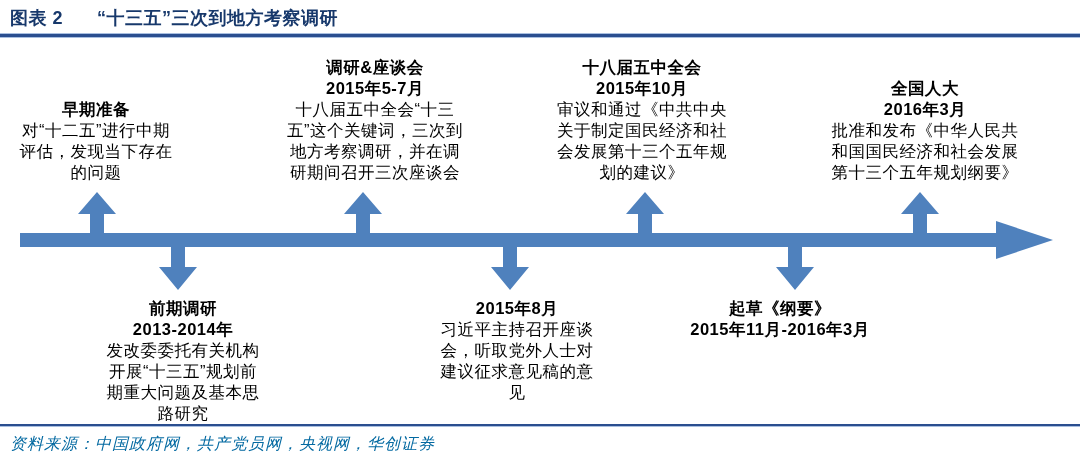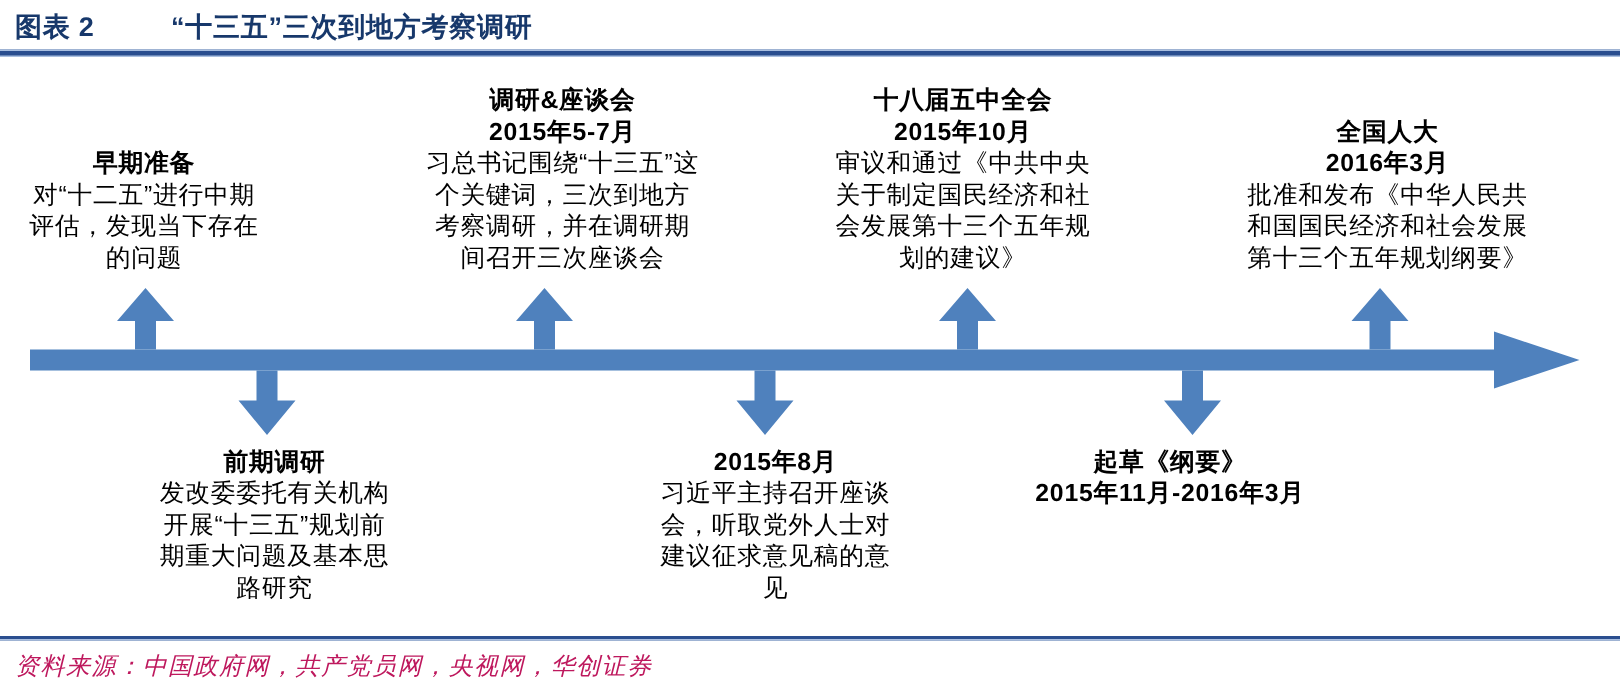--- a/index.html
+++ b/index.html
@@ -9,21 +9,21 @@
     background:#ffffff;
     overflow:hidden;
     font-family:"Liberation Sans", sans-serif;
   }
   .header{
     position:absolute;left:10px;top:6px;
     color:#17386B;font-weight:bold;font-size:18px;
     letter-spacing:0.5px;
     white-space:nowrap;
   }
-  .fig-label{margin-right:51px;}
+  .fig-label{margin-right:34px;}
   .title-rule{
     position:absolute;left:0;top:33px;width:1080px;height:3px;
     background:#2A4E8F;
     border-top:1px solid #A9BFE0;border-bottom:1px solid #A9BFE0;
   }
   .tl-svg{position:absolute;left:0;top:0;}
   .event{
     position:absolute;
     transform:translateX(-50%);
     text-align:center;
@@ -35,21 +35,21 @@
   .ev-name,.ev-date{font-weight:bold;}
   .footer-rule{
     position:absolute;left:0;top:424px;width:1080px;height:2px;
     background:#2A4E8F;
     border-bottom:1px solid #A9BFE0;
   }
   .source-note{
     position:absolute;left:10px;top:434px;
     font-family:"Liberation Serif", serif;
     font-style:italic;
-    color:#be185d;font-size:16px;
+    color:#0369a1;font-size:16px;
     letter-spacing:1px;
     white-space:nowrap;
   }
 </style>
 </head>
 <body>
 
 <div class="canvas">
 
   <div class="header">
@@ -72,37 +72,38 @@
   </svg>
 
   <div class="event above" style="left:96px;width:155px;">
     <div class="ev-name">早期准备</div>
     <div class="ev-desc">对“十二五”进行中期评估，发现当下存在的问题</div>
   </div>
 
   <div class="event above" style="left:375px;width:185px;">
     <div class="ev-name">调研&amp;座谈会</div>
     <div class="ev-date">2015年5-7月</div>
-    <div class="ev-desc">习总书记围绕“十三五”这个关键词，三次到地方考察调研，并在调研期间召开三次座谈会</div>
+    <div class="ev-desc">十八届五中全会“十三五”这个关键词，三次到地方考察调研，并在调研期间召开三次座谈会</div>
   </div>
 
   <div class="event above" style="left:642px;width:185px;">
     <div class="ev-name">十八届五中全会</div>
     <div class="ev-date">2015年10月</div>
     <div class="ev-desc">审议和通过《中共中央关于制定国民经济和社会发展第十三个五年规划的建议》</div>
   </div>
 
   <div class="event above" style="left:925px;width:190px;">
     <div class="ev-name">全国人大</div>
     <div class="ev-date">2016年3月</div>
     <div class="ev-desc">批准和发布《中华人民共和国国民经济和社会发展第十三个五年规划纲要》</div>
   </div>
 
   <div class="event below" style="left:183px;width:160px;">
     <div class="ev-name">前期调研</div>
+    <div class="ev-date">2013-2014年</div>
     <div class="ev-desc">发改委委托有关机构开展“十三五”规划前期重大问题及基本思路研究</div>
   </div>
 
   <div class="event below" style="left:517px;width:160px;">
     <div class="ev-date">2015年8月</div>
     <div class="ev-desc">习近平主持召开座谈会，听取党外人士对建议征求意见稿的意见</div>
   </div>
 
   <div class="event below" style="left:780px;width:280px;">
     <div class="ev-name">起草《纲要》</div>

